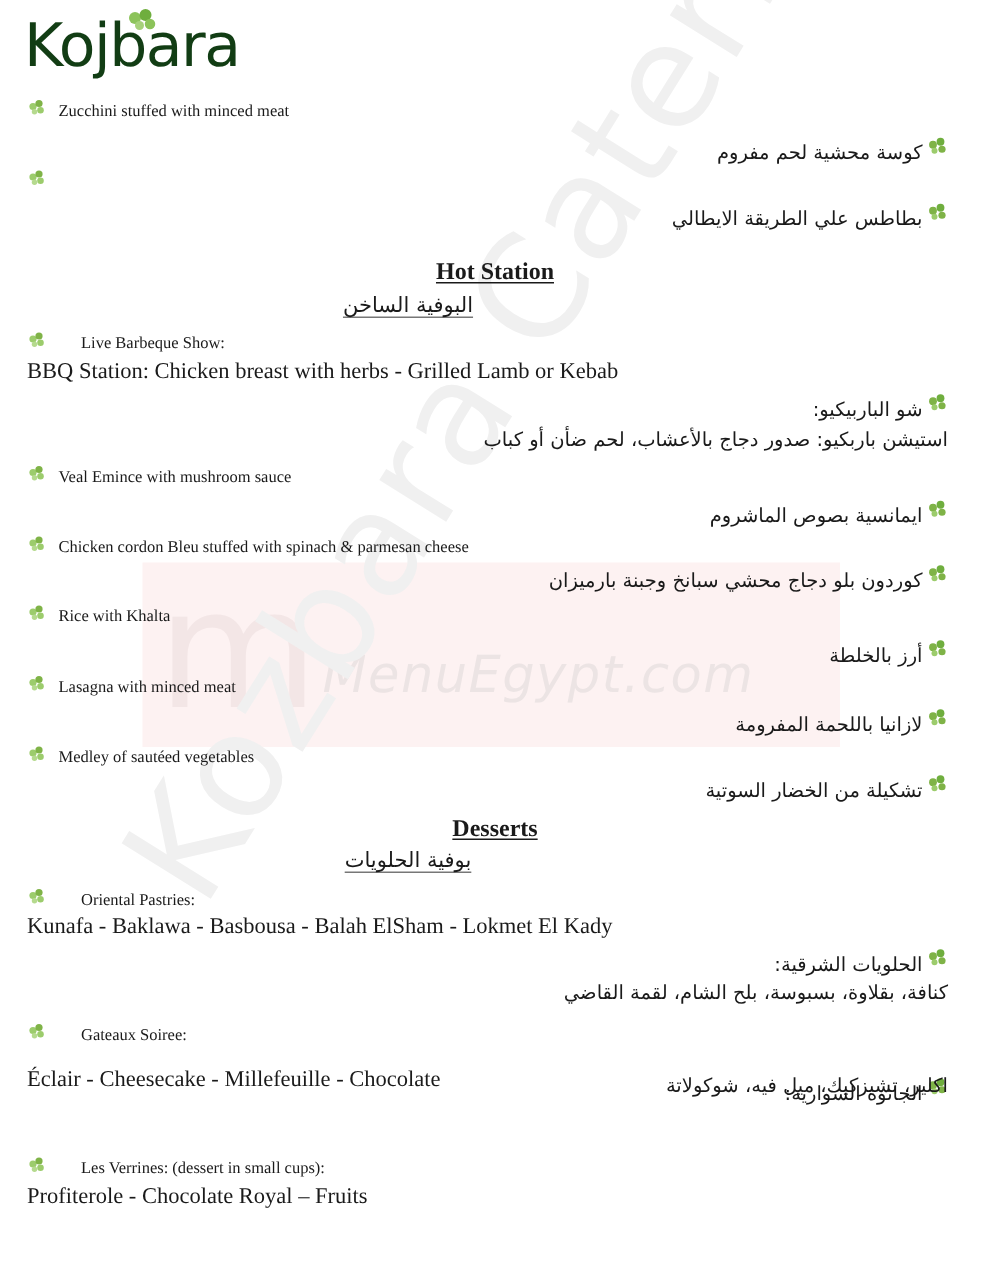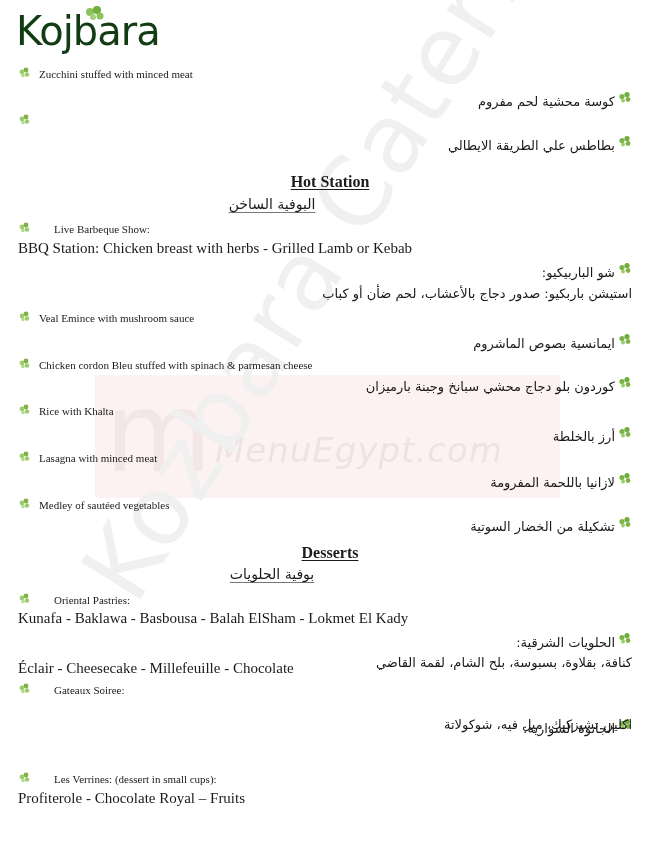--- a/index.html
+++ b/index.html
@@ -241,21 +241,21 @@
   <div class="line line-ar" style="top:654px;">كنافة، بقلاوة، بسبوسة، بلح الشام، لقمة القاضي</div>
 
   <div class="row en" style="top:681px;">
     <svg class="bullet" viewBox="0 0 14 12" height="12">
         <circle cx="4" cy="5" r="2.4" fill="#9ccc6c"></circle>
         <circle cx="8" cy="3" r="2.4" fill="#7fb347"></circle>
         <circle cx="9" cy="7.5" r="2.2" fill="#9ccc6c"></circle>
         <circle cx="5" cy="8.5" r="1.8" fill="#b5da8e"></circle>
       </svg><span class="u">Gateaux Soiree:</span>
   </div>
-  <div class="line line-en" style="top:659px;">Éclair - Cheesecake - Millefeuille - Chocolate</div>
+  <div class="line line-en" style="top:711px;">Éclair - Cheesecake - Millefeuille - Chocolate</div>
   <div class="row ar" style="top:718px;">
     <svg class="bullet" viewBox="0 0 14 12" height="13">
         <circle cx="4" cy="5" r="2.6" fill="#7fb347"></circle>
         <circle cx="9" cy="3" r="2.6" fill="#6fae3e"></circle>
         <circle cx="10" cy="8" r="2.4" fill="#7fb347"></circle>
         <circle cx="5" cy="9" r="2" fill="#9ccc6c"></circle>
       </svg><span class="u">الجاتوة السواريه:</span>
   </div>
   <div class="line line-ar" style="top:716px;text-align:center;">اكلير، تشيزكيك، ميل فيه، شوكولاتة</div>
 

